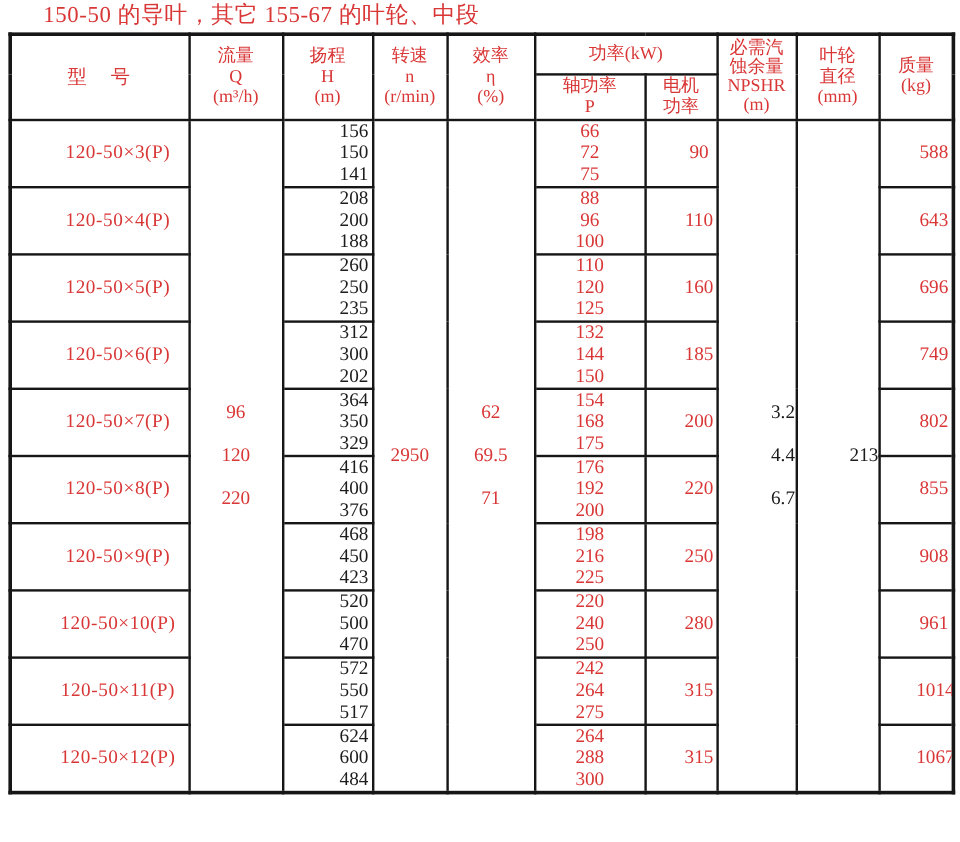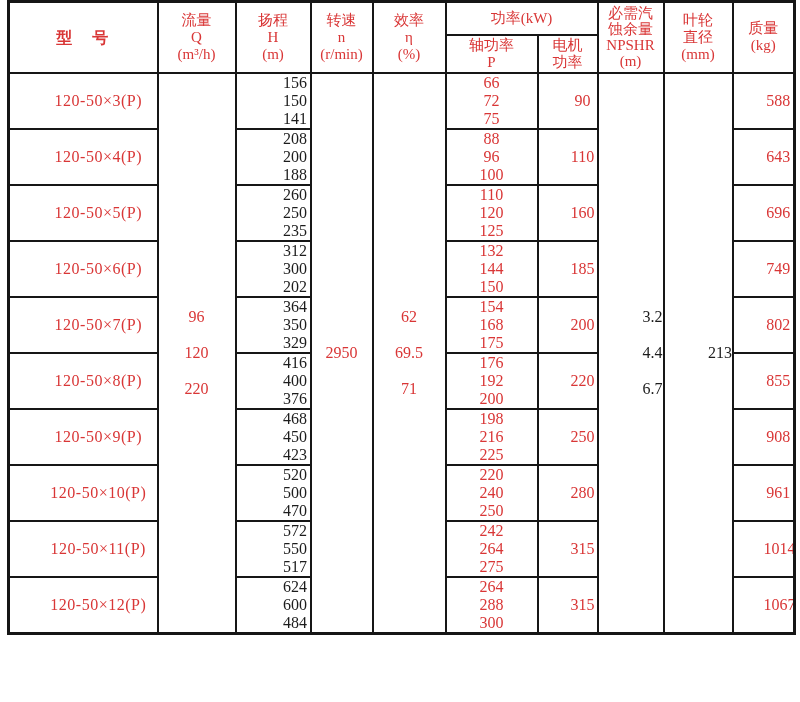--- a/index.html
+++ b/index.html
@@ -47,37 +47,38 @@
   .stack{
     display:flex;flex-direction:column;justify-content:center;align-items:center;
     gap:17px;font-size:16px;line-height:19px;height:100%;
   }
   td.num{font-size:16px;padding-left:30px;}
 </style>
 </head>
 <body>
 
 <div class="page">
+  <div class="subtitle">150-50 的导叶，其它 155-67 的叶轮、中段</div>
 
   <table>
     <colgroup>
       <col style="width:149px">
         <col style="width:78px">
         <col style="width:75px">
       <col style="width:62px">
         <col style="width:73px">
         <col style="width:92px">
       <col style="width:60px">
         <col style="width:66px">
         <col style="width:69px">
       <col style="width:62px">
     </colgroup>
     <thead>
       <tr class="h1">
-        <th rowspan="2" style="font-size:16px;letter-spacing:2px;font-weight:bold;">型　号</th>
+        <th rowspan="2" style="font-size:16px;letter-spacing:2px;">型　号</th>
         <th rowspan="2" class="hlines">
             <div>流量</div>
             <div>Q</div>
             <div>(m³/h)</div>
           </th>
         <th rowspan="2" class="hlines">
             <div>扬程</div>
             <div>H</div>
             <div>(m)</div>
           </th>

